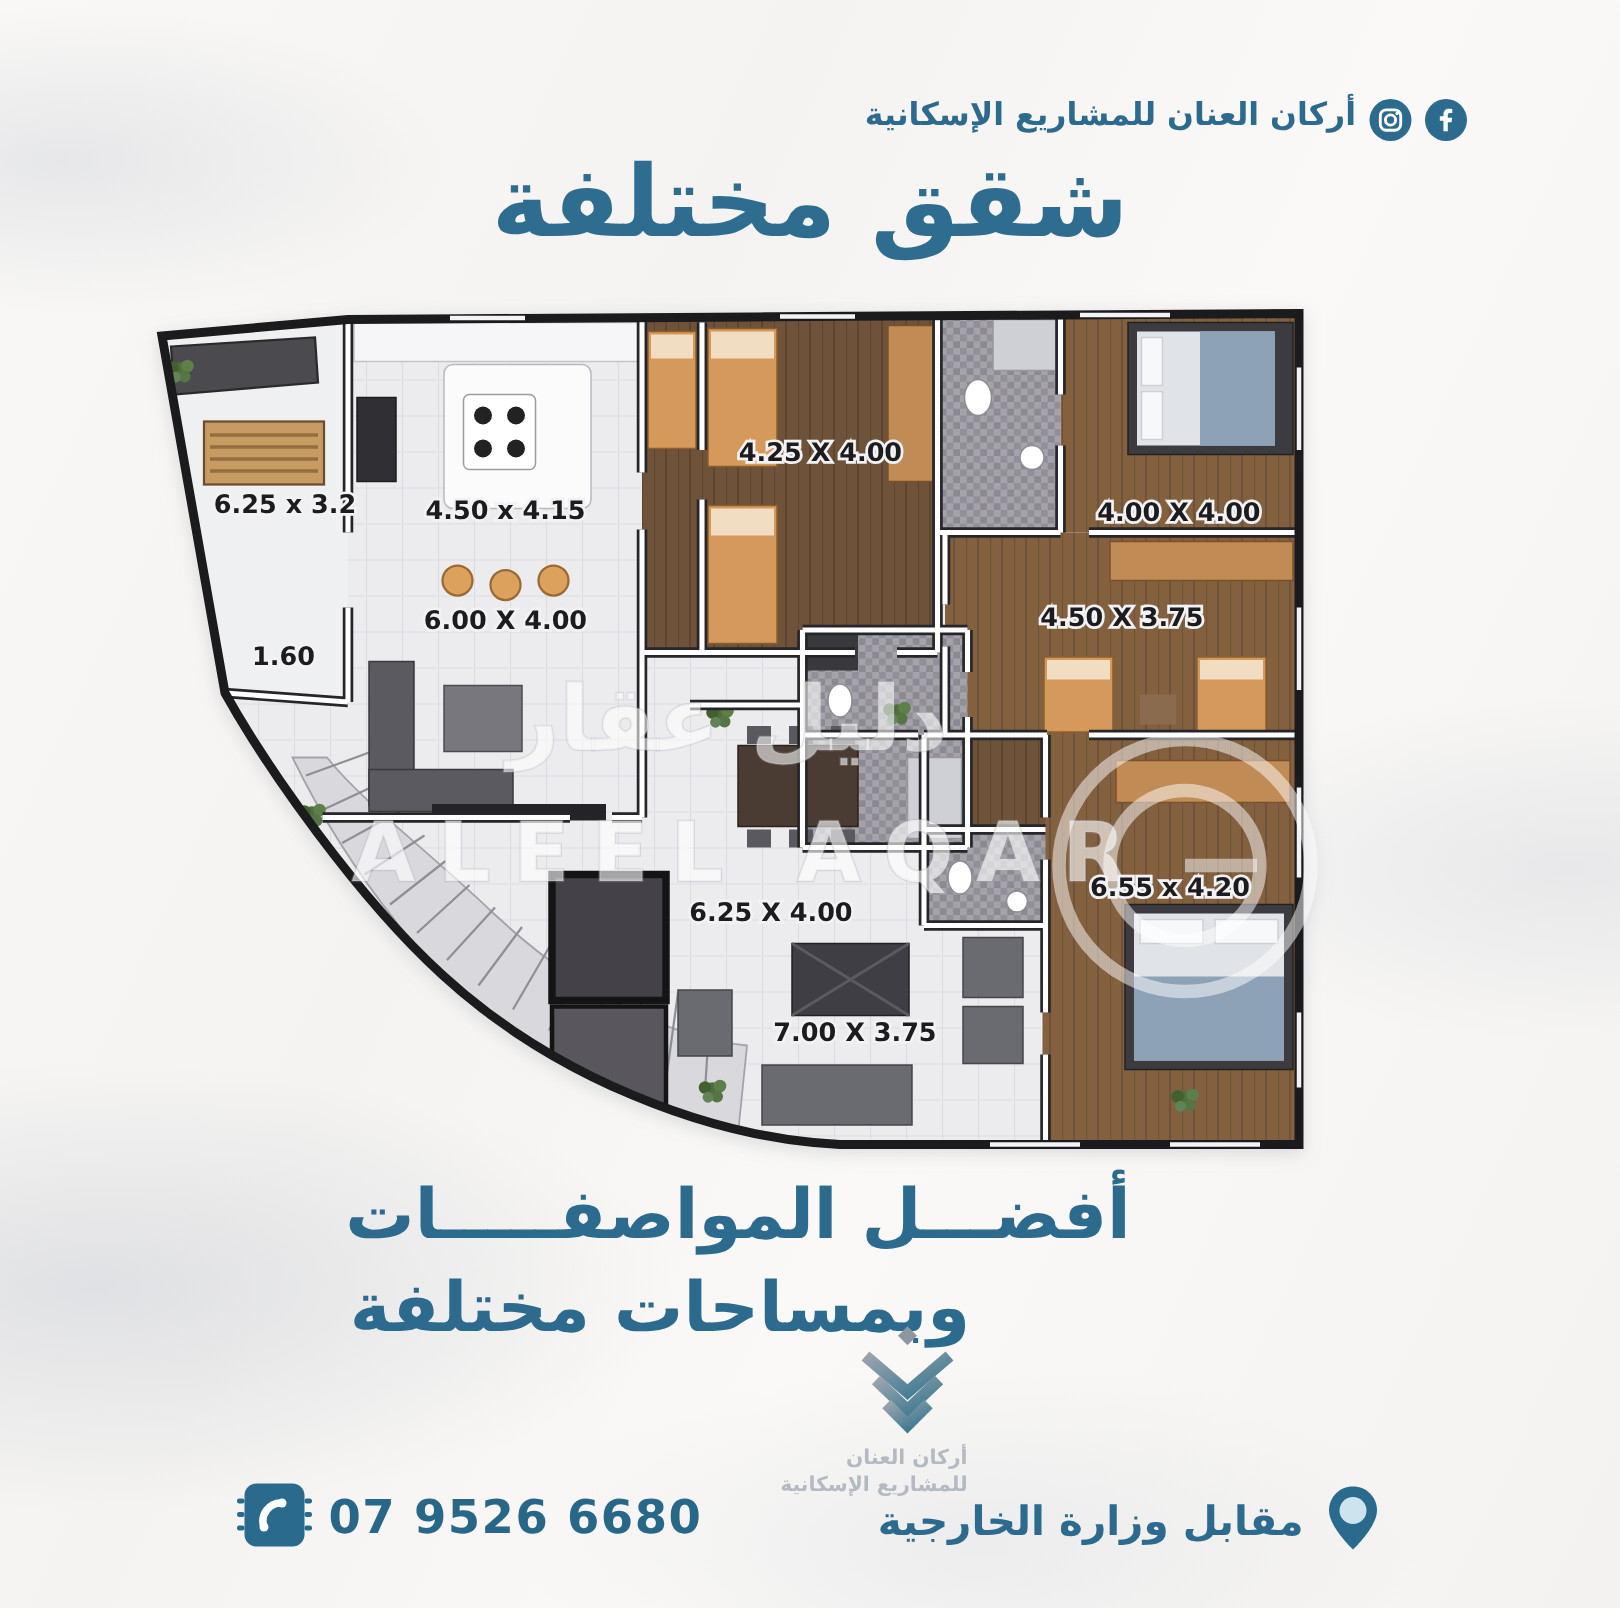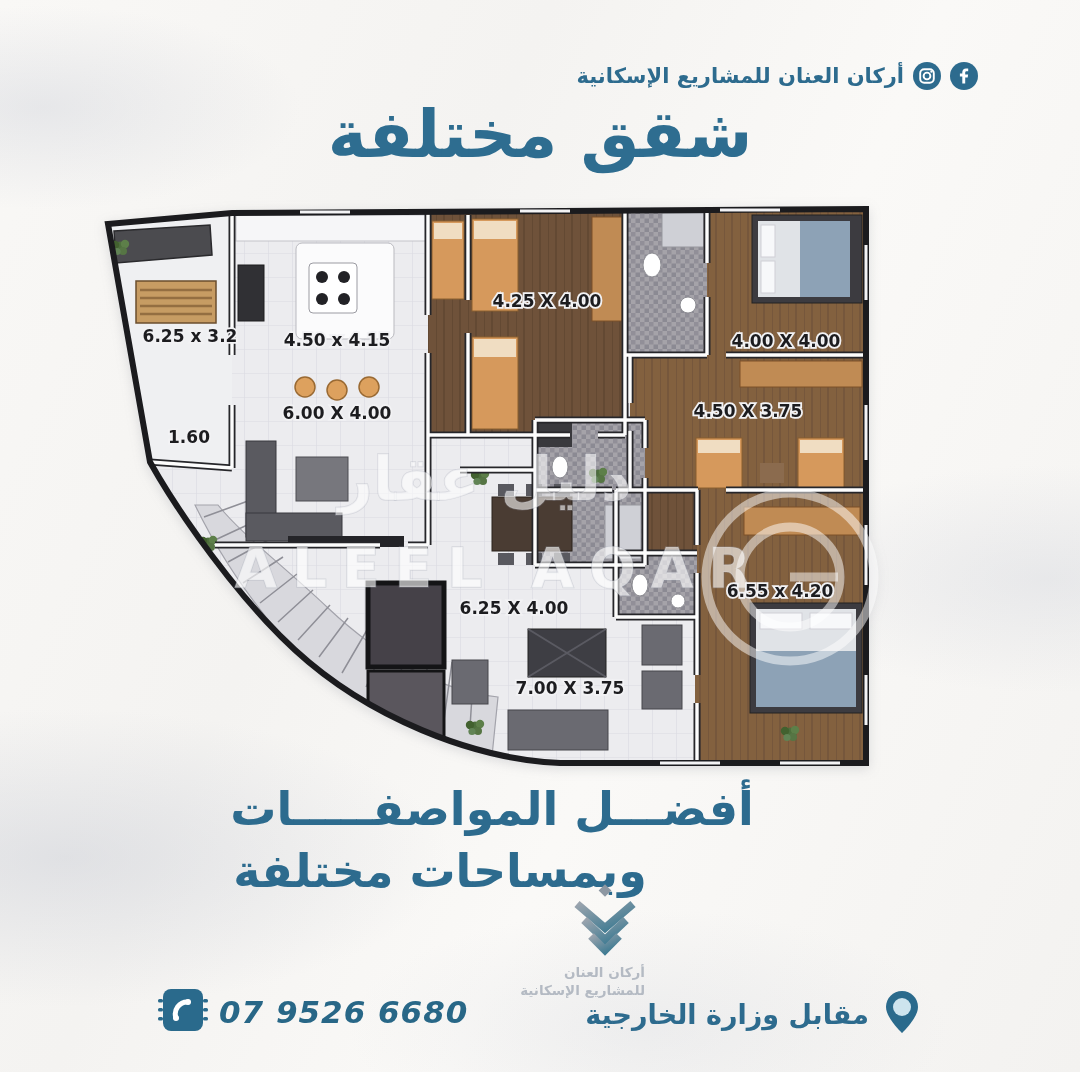--- a/index.html
+++ b/index.html
@@ -13,21 +13,21 @@
     background:
       radial-gradient(620px 240px at 6% 80%, rgba(203,206,214,.50), transparent 62%),
       radial-gradient(480px 190px at 97% 54%, rgba(208,211,219,.38), transparent 60%),
       radial-gradient(430px 170px at 4% 10%, rgba(206,209,217,.42), transparent 60%),
       radial-gradient(500px 200px at 60% 96%, rgba(210,213,220,.30), transparent 60%),
       linear-gradient(115deg, #f9f8f6 0%, #f4f3f1 35%, #faf9f7 60%, #f3f2f0 100%);
   }
   
   .social{
     position:absolute;top:58px;right:102px;height:36px;
-    display:flex;align-items:center;gap:9px;direction:ltr;
+    display:flex;align-items:flex-end;gap:9px;direction:ltr;
   }
   .brand{
     font-size:21px;font-weight:800;color:#2d6b8e;direction:rtl;
     letter-spacing:0;line-height:36px;
   }
   .sicon{width:28px;height:28px;border-radius:50%;background:#2d6b8e;
     display:flex;align-items:center;justify-content:center;flex:0 0 auto;}
   
   .title{
     position:absolute;top:96px;left:0;right:0;margin:0;text-align:center;
@@ -37,21 +37,21 @@
   .plan{position:absolute;left:100px;top:205px;width:780px;height:570px;}
   .plan svg{display:block;filter:drop-shadow(0 3px 6px rgba(90,95,110,.18));}
   .dim{font-weight:800;font-size:17px;fill:#1c1c1f;paint-order:stroke;stroke:#f2f2f4;stroke-width:3.6px;text-anchor:middle;}
   .wm-ar{font-weight:800;font-size:60px;fill:rgba(255,255,255,.58);paint-order:stroke;stroke:rgba(160,165,178,.28);stroke-width:1.5px;text-anchor:middle;}
   .wm-en{font-weight:800;font-size:55px;fill:rgba(255,255,255,.62);paint-order:stroke;stroke:rgba(160,165,178,.30);stroke-width:1.5px;letter-spacing:15px;text-anchor:middle;}
   
   .tag{position:absolute;left:50%;color:#2d6b8e;font-weight:800;direction:rtl;white-space:nowrap;}
   .tag1{top:782px;font-size:46px;transform:translateX(calc(-50% - 48px));}
   .tag2{top:844px;font-size:46px;transform:translateX(calc(-50% - 100px));}
   
-  .phone-group{position:absolute;left:158px;top:988px;display:flex;align-items:center;gap:11px;direction:ltr;font-style:italic;}
+  .phone-group{position:absolute;left:158px;top:988px;display:flex;align-items:center;gap:11px;direction:ltr;}
   .phone-number{font-size:31px;font-weight:800;color:#286787;letter-spacing:1px;}
   .logo{position:absolute;left:50%;top:884px;transform:translateX(-50%);width:210px;text-align:right;}
   .logo-caption{color:#b4bac3;font-weight:700;font-size:13.5px;line-height:1.3;direction:rtl;}
   .loc-group{position:absolute;right:160px;top:990px;display:flex;align-items:center;gap:15px;direction:ltr;}
   .loc-text{font-size:27px;font-weight:800;color:#2d6b8e;direction:rtl;}
 </style>
 </head>
 <body>
 
 <div class="canvas">

